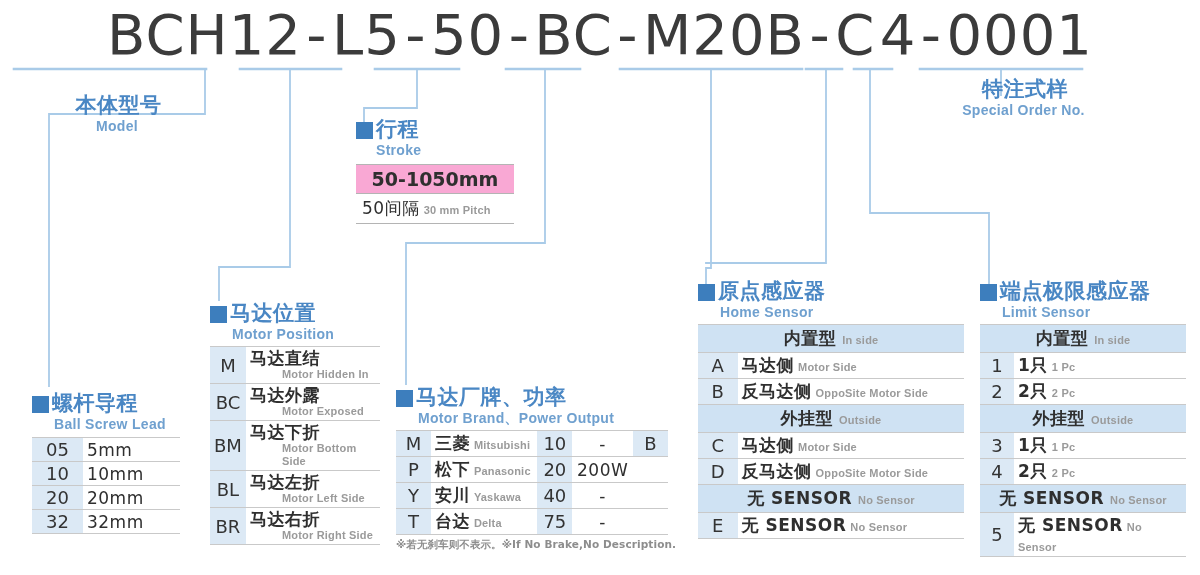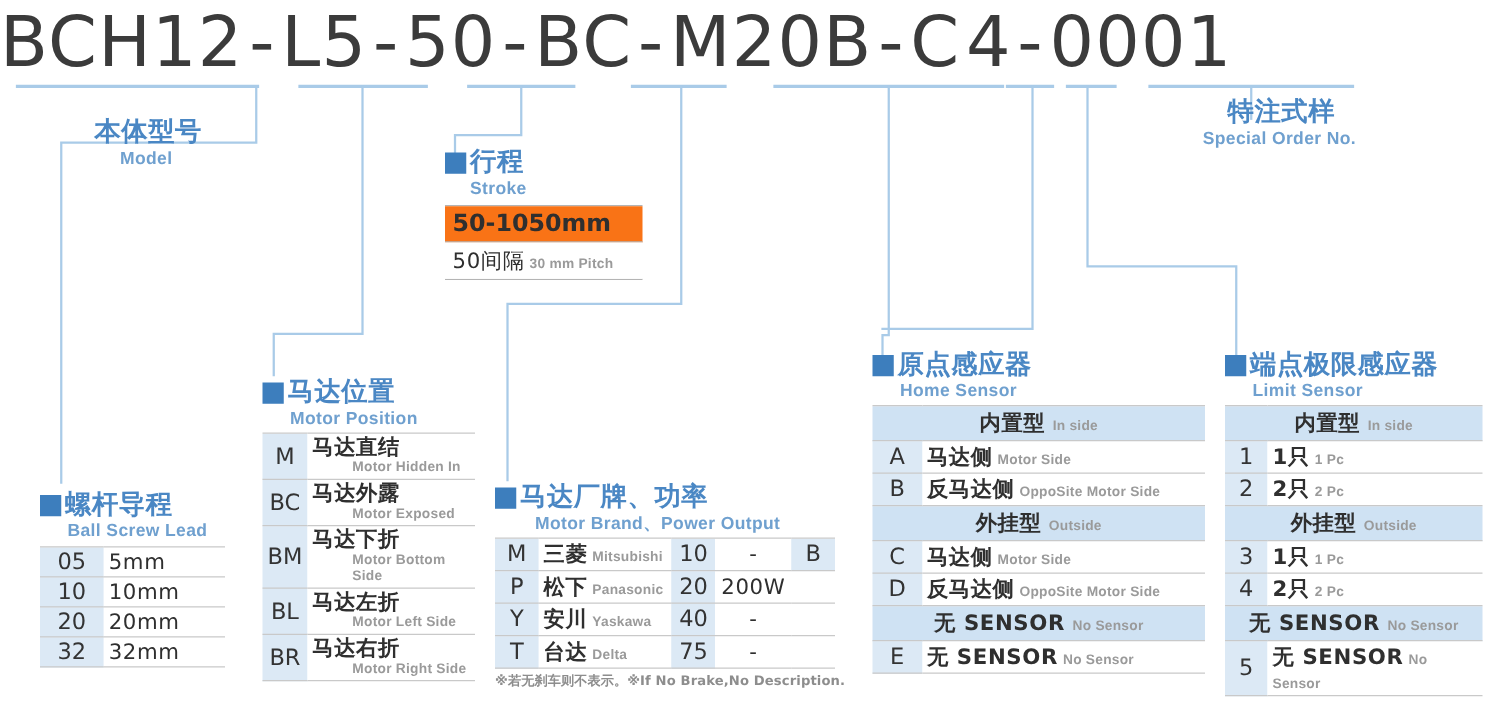--- a/index.html
+++ b/index.html
@@ -2,21 +2,21 @@
 <html><head>
 <meta charset="utf-8">
 <style>
   html,body{margin:0;padding:0;background:#ffffff;}
   body{width:1200px;height:575px;position:relative;overflow:hidden;
        font-family:"Liberation Sans","DejaVu Sans",sans-serif;color:#333;}
   #stage{position:absolute;left:0;top:0;width:1200px;height:575px;}
 
   
   #partno{position:absolute;left:0;top:2px;width:1200px;height:60px;
-          text-align:left;white-space:nowrap;}
+          text-align:center;white-space:nowrap;}
   #partno span{font-size:56px;font-weight:400;color:#3b3b3b;
                letter-spacing:1px;font-family:"DejaVu Sans",sans-serif;}
 
   
   #leads{position:absolute;left:0;top:0;width:1200px;height:575px;}
 
   
   .grp{position:absolute;}
   .gtitle{display:flex;align-items:flex-start;}
   .sq{width:17px;height:17px;background:#3d7ebd;flex:0 0 auto;margin-top:4px;}
@@ -42,22 +42,22 @@
   .inl .sub{margin-left:4px;}
   .band{background:#cfe2f3;text-align:center;border-top:1px solid #c9c9c9;
         border-bottom:1px solid #c9c9c9;padding:2px 4px;}
   .band .zh{font-size:17px;}
   .two{line-height:15px;padding-top:2px;padding-bottom:2px;}
   .two .zh{display:block;line-height:19px;}
   .two .sub{display:block;line-height:13px;padding-left:32px;}
 
   
   .strokebox{border-top:1px solid #b4b4b4;border-bottom:1px solid #b4b4b4;}
-  .strokebox .hi{background:#f97316;padding:3px 6px;
-                 border-bottom:1px solid #b4b4b4;}
+  .strokebox .hi{background:#f9a8d4;padding:3px 6px;
+                 border-bottom:1px solid #b4b4b4;text-align:center;}
   .strokebox .hi span{font-size:19px;font-weight:bold;color:#2f2f2f;
                       font-family:"DejaVu Sans",sans-serif;}
   .strokebox .pl{background:#fff;padding:3px 6px;}
   .note{font-size:10.5px;color:#8d8d8d;font-weight:bold;margin-top:3px;
         font-family:"DejaVu Sans",sans-serif;letter-spacing:.1px;}
 </style>
 </head>
 <body>
 
 <div id="stage">
@@ -214,21 +214,21 @@
           </tr>
         </tbody>
     </table>
   </div>
 
   <div class="grp" style="left:396px;top:386px;">
     <div class="gtitle">
       <span class="sq"></span>
       <span class="cn">马达厂牌、功率</span>
     </div>
-    <div class="en" style="margin-left:32px;">Motor Brand、Power Output</div>
+    <div class="en" style="margin-left:22px;">Motor Brand、Power Output</div>
     <table style="margin-top:4px;width:272px;">
       <tbody id="motorbrand-rows">
           <tr>
             <td class="code"><span>M</span></td>
             <td class="desc inl"><span class="zh">三菱</span><span class="sub">Mitsubishi</span></td>
             <td class="code"><span>10</span></td>
             <td class="desc">
               <span class="zhn" style="display:block;text-align:center;">-</span>
             </td>
             <td class="code"><span>B</span></td>

